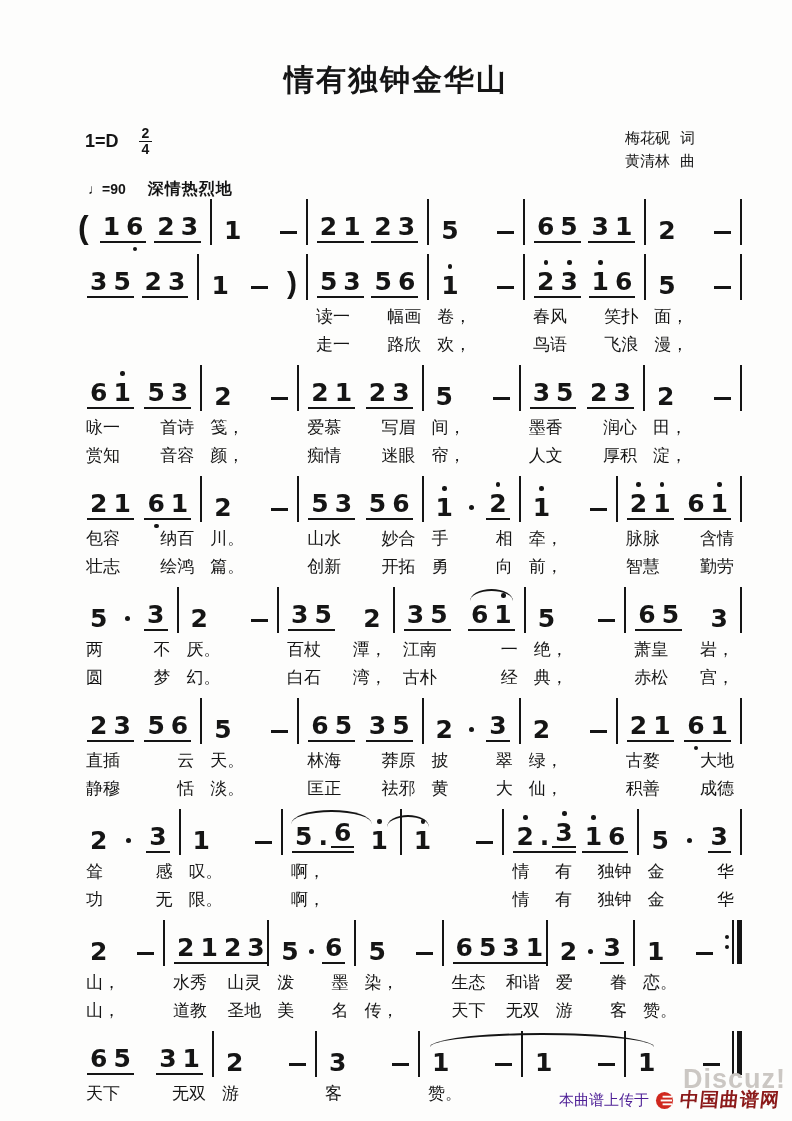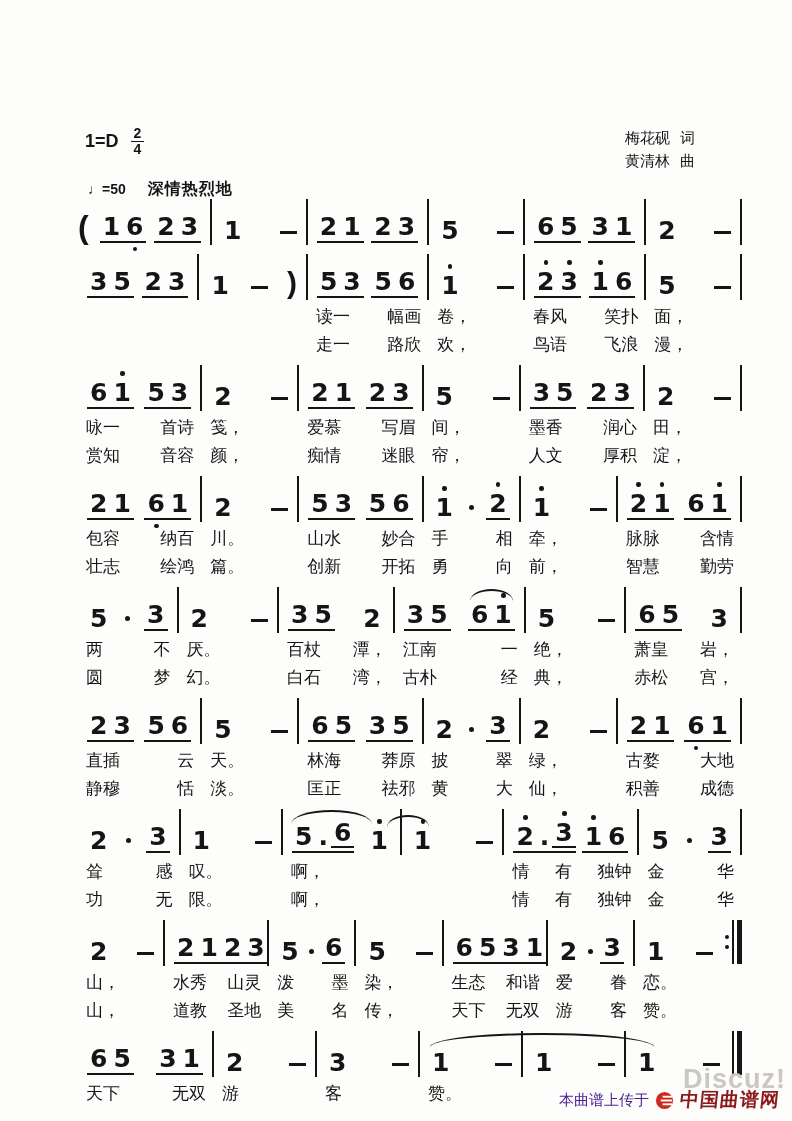--- a/index.html
+++ b/index.html
@@ -1,21 +1,21 @@
 <!DOCTYPE html>
 <html><head>
 <meta charset="utf-8">
 <style>
   html,body{margin:0;padding:0;background:#e8e8e8;}
   .sheet{position:relative;width:792px;height:1121px;margin:0 auto;background:#fdfdfc;
          font-family:"Liberation Sans",sans-serif;color:#151515;overflow:hidden;}
   
   .title{position:absolute;top:60px;left:0;right:0;text-align:center;
          font-size:30px;font-weight:bold;letter-spacing:2px;}
-  .keytime{position:absolute;top:126px;left:85px;display:flex;align-items:center;gap:12px;
+  .keytime{position:absolute;top:126px;left:85px;display:flex;align-items:center;gap:20px;
            font-size:18px;font-weight:bold;}
   .frac{display:inline-flex;flex-direction:column;align-items:center;font-size:14px;line-height:1.1;}
   .frac b{padding:0 3px;}
   .frac .num{border-bottom:1.5px solid #151515;}
   .credits{position:absolute;top:127px;right:97px;font-size:15px;line-height:1.5;}
   .credits .row{display:flex;gap:10px;}
   .tempo{position:absolute;top:179px;left:88px;font-size:14px;font-weight:bold;display:flex;gap:22px;align-items:baseline;}
   .tempo .expr{font-size:16px;letter-spacing:1px;}
   
   .score{position:absolute;top:199px;left:78px;width:664px;}
@@ -60,20 +60,21 @@
   .footer{position:absolute;right:12px;bottom:8px;display:flex;align-items:center;gap:6px;}
   .footer .up{font-size:15px;color:#4c1d95;}
   .footer .site{font-size:19px;font-weight:bold;color:#8b1a1a;transform:skewX(-6deg);letter-spacing:1px;}
   .logo{width:19px;height:19px;display:inline-block;}
 </style>
 </head>
 <body>
 
 <div class="sheet">
 
+  <div class="title">情有独钟金华山</div>
 
   <div class="keytime">
     <span>1=D</span>
     <span class="frac">
       <b class="num">2</b>
       <b class="den">4</b>
     </span>
   </div>
 
   <div class="credits">
@@ -81,21 +82,21 @@
       <span>梅花砚</span>
       <span>词</span>
     </div>
     <div class="row">
       <span>黄清林</span>
       <span>曲</span>
     </div>
   </div>
 
   <div class="tempo">
-    <span>♩=50</span>
+    <span>♩=90</span>
     <span class="expr">深情热烈地</span>
   </div>
 
   <div class="score">
       <div class="line">
         <span class="pre">(</span>
         <div class="measure" style="flex-grow: 4; flex-basis: 70px;">
           <div class="notes">
             <span class="g">
               <span class="n u1">1</span>

